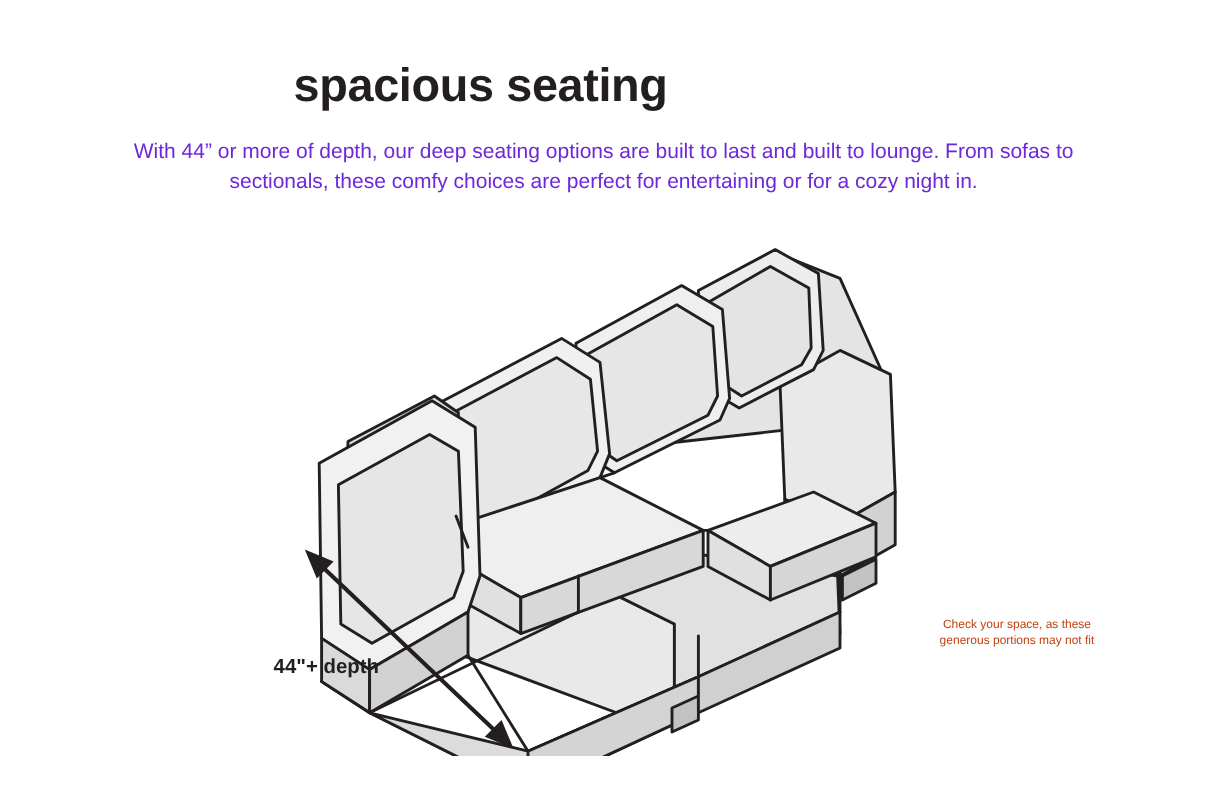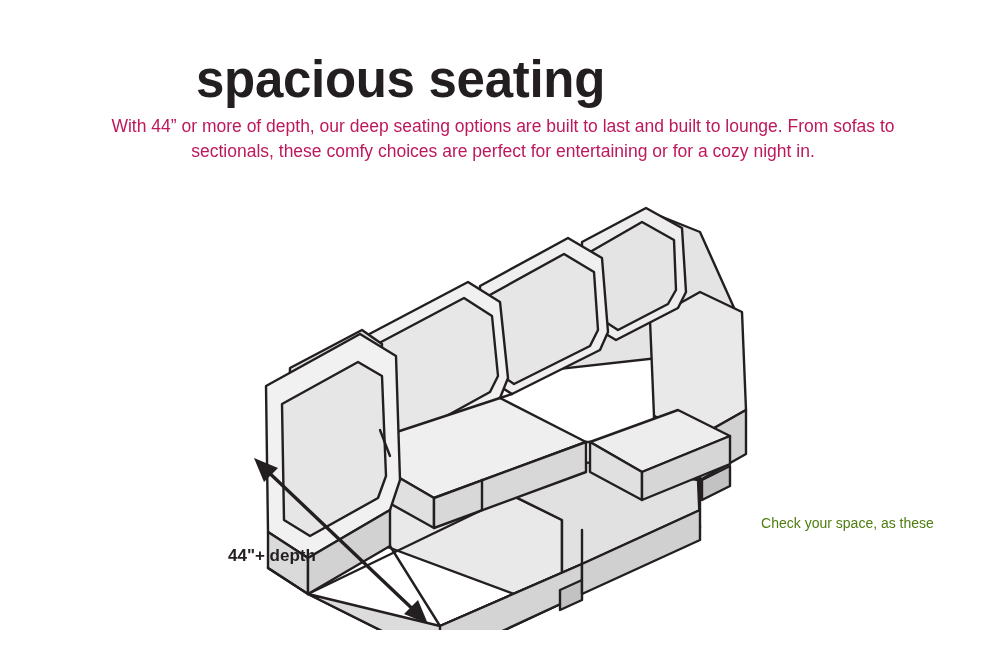--- a/index.html
+++ b/index.html
@@ -20,35 +20,35 @@
     position: absolute;
     inset: 0;
   }
 
   .headline {
     position: absolute;
     top: 50px;
     left: 0;
     width: 801px;
     text-align: center;
-    font-size: 51px;
+    font-size: 39px;
     font-weight: bold;
     letter-spacing: -0.3px;
     color: #231f20;
   }
 
   .subcopy {
     position: absolute;
     top: 114px;
     left: 88px;
     width: 830px;
     text-align: center;
     font-size: 17.5px;
     line-height: 1.42;
-    color: #be185d;
+    color: #6d28d9;
   }
 
   .illustration {
     position: absolute;
     top: 180px;
     left: 230px;
     width: 560px;
     height: 450px;
   }
 
@@ -79,23 +79,23 @@
 
   .measure-title {
     font-size: 16.5px;
     font-weight: bold;
     letter-spacing: 2.6px;
     color: #231f20;
   }
 
   .measure-sub {
     margin-top: 9px;
-    font-size: 14px;
+    font-size: 10px;
     line-height: 1.36;
-    color: #4d7c0f;
+    color: #c2410c;
   }
 
   .measure-icon {
     display: block;
   }
 </style>
 </head>
 <body>
 
 <div class="page">
@@ -166,16 +166,17 @@
         <polygon points="198,444 174,434 188,420" stroke="none"></polygon>
       </g>
     </svg>
   </div>
 
   <div class="depth-label">44"+ depth</div>
 
   <div class="measure-block">
     <div class="measure-sub">
       <div>Check your space, as these</div>
+      <div>generous portions may not fit</div>
     </div>
   </div>
 
 </div>
 
 </body></html>

